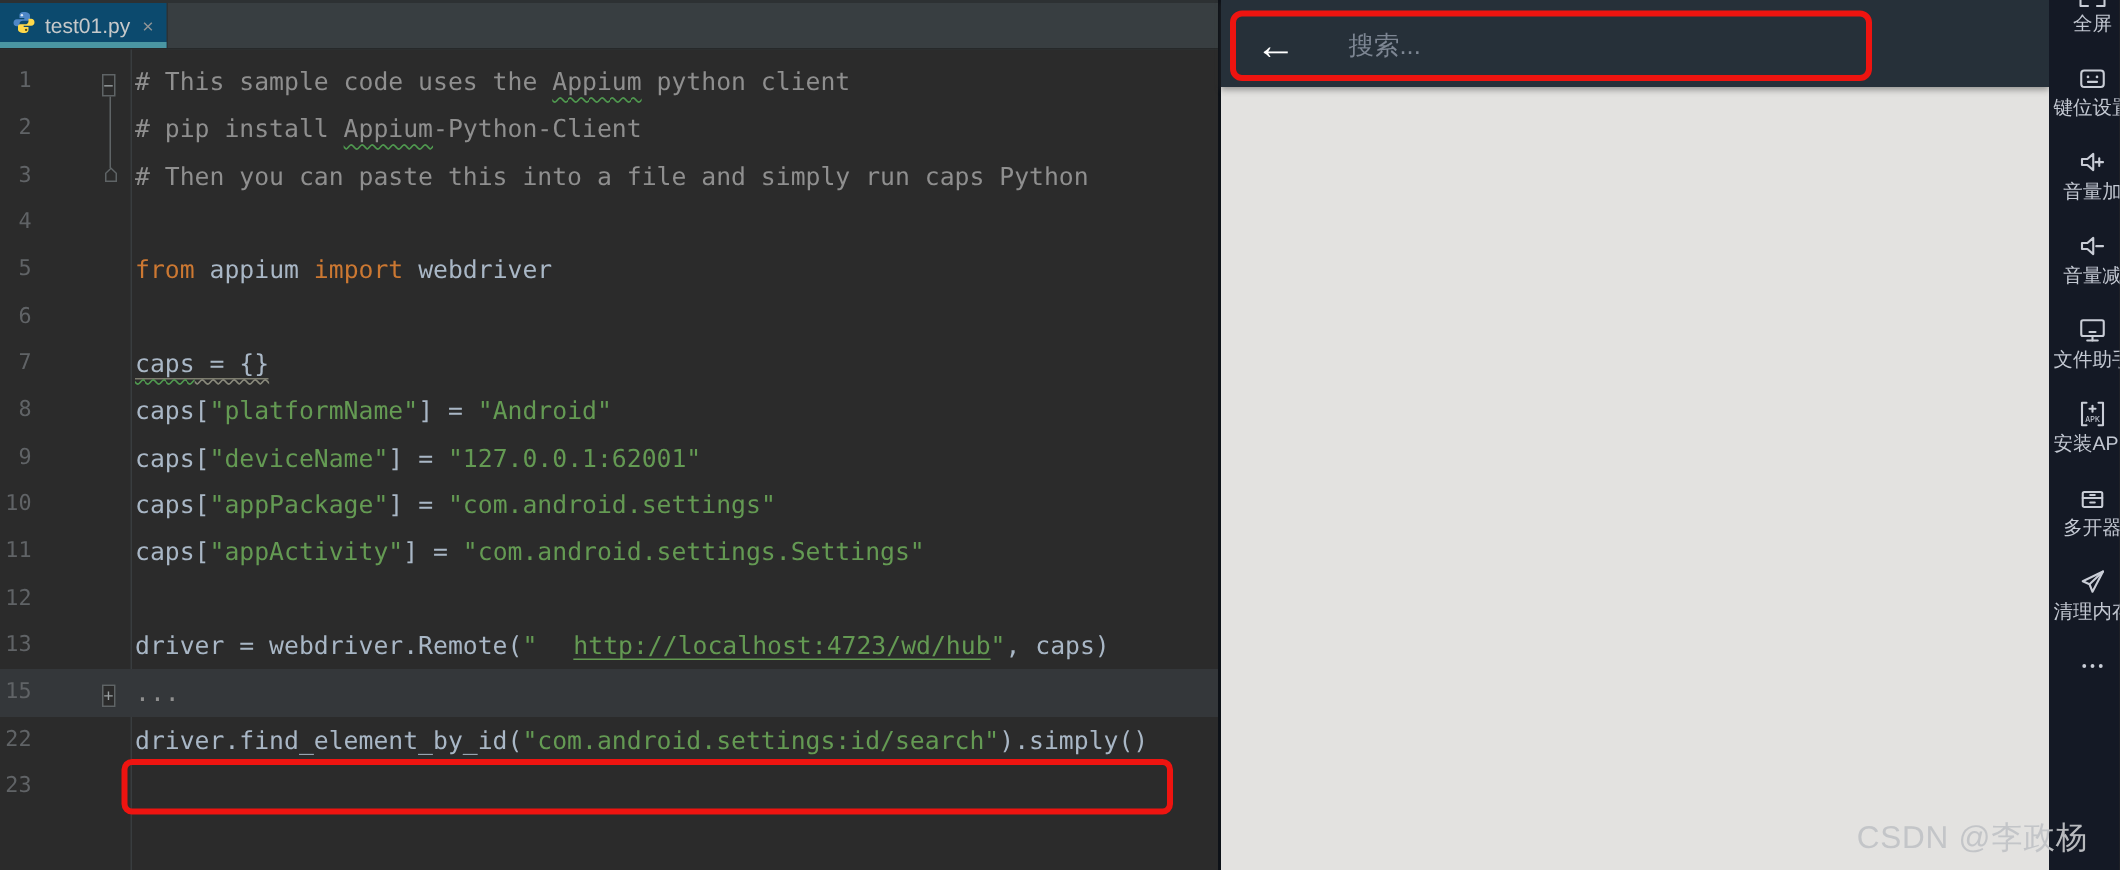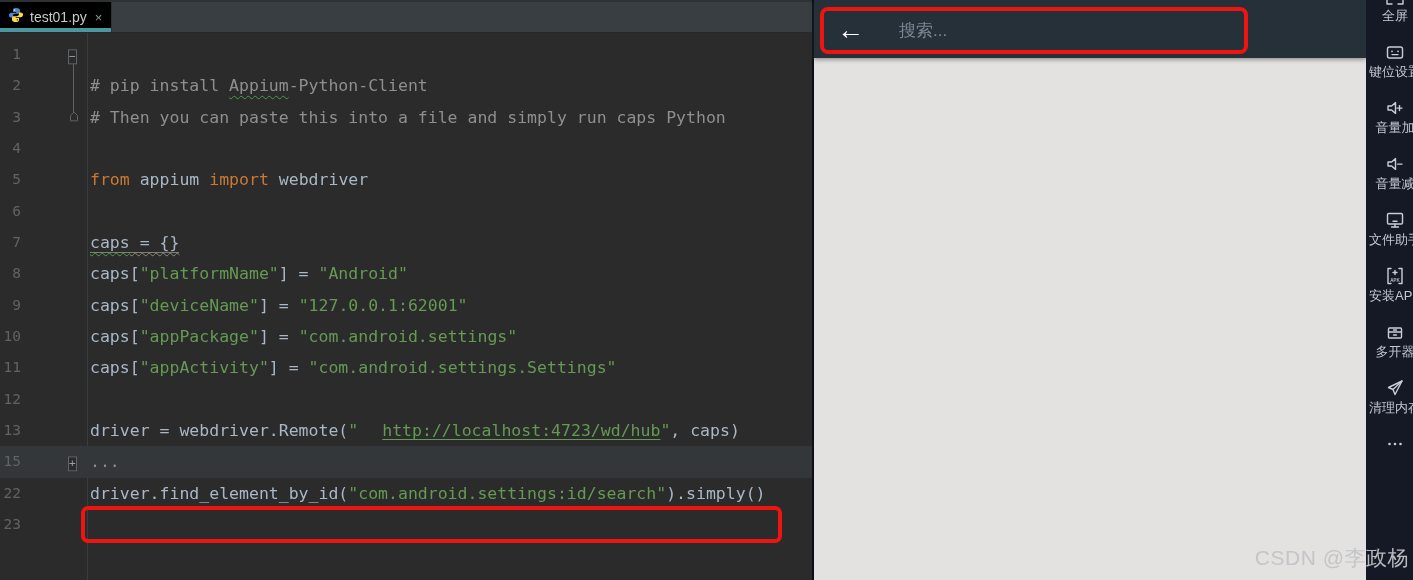--- a/index.html
+++ b/index.html
@@ -4,21 +4,21 @@
 <style>
   html,body{margin:0;padding:0;}
   body{
     width:1413px;height:580px;overflow:hidden;position:relative;
     background:#2b2b2b;font-family:"Liberation Sans",sans-serif;
   }
   
   .editor{position:absolute;left:0;top:0;width:812px;height:580px;background:#2b2b2b;}
   .tabbar{height:33px;box-sizing:border-box;background:#383e41;border-top:2px solid #2d3133;
     border-bottom:1px solid #26292a;display:flex;align-items:stretch;}
-  .tab{display:flex;align-items:center;gap:6px;padding:0 9px 0 8px;background:#000000;
+  .tab{display:flex;align-items:center;gap:6px;padding:0 9px 0 8px;background:#0c4a6e;
     border-right:1px solid #2e3234;position:relative;cursor:pointer;text-align:center;}
   .tab::after{content:"";position:absolute;left:0;right:0;bottom:0;height:4px;background:#4a96a3;}
   .tab-title{color:#c7c9ca;font-size:14px;}
   .tab-close{color:#8f9496;font-size:13px;margin-left:2px;}
   .rows{position:absolute;top:33px;left:0;right:0;bottom:0;padding-top:6px;
     font-family:"DejaVu Sans Mono",monospace;font-size:16.5px;}
   .rows::before{content:"";position:absolute;left:87px;top:0;bottom:0;width:1px;background:#393d3f;}
   .crow{height:31.33px;line-height:31.33px;position:relative;white-space:pre;}
   .crow.hl{background:#34373a;}
   .lnum{position:absolute;left:0;width:21px;text-align:right;color:#606366;font-size:14.5px;}
@@ -46,21 +46,21 @@
   .back{color:#ffffff;font-size:27px;margin-left:13px;line-height:1;cursor:pointer;}
   .search-ph{color:#7d8693;font-size:17px;margin-left:35px;cursor:text;}
   
   .side{position:absolute;left:1366px;top:0;width:58px;height:580px;background:#141925;}
   .side-item{width:58px;height:56px;display:flex;flex-direction:column;align-items:center;
     justify-content:flex-start;gap:2px;cursor:pointer;}
   .side-item:first-child{margin-top:-14px;}
   .side-item svg{display:block;}
   .side-label{font-size:13px;color:#c3c8d2;white-space:nowrap;line-height:16px;}
   
-  .watermark{position:absolute;right:4px;bottom:8px;font-size:21px;letter-spacing:.5px;
+  .watermark{position:absolute;right:21px;bottom:8px;font-size:21px;letter-spacing:.5px;
     color:rgba(193,195,198,0.95);}
 </style>
 </head>
 <body>
 
 <div class="editor">
   <div class="tabbar">
     <div class="tab">
       <span>
         <svg width="16" height="16" viewBox="0 0 16 16">
@@ -70,21 +70,21 @@
           <circle fill="#5b4a12" cx="9.4" cy="12.9" r="0.8"></circle>
         </svg>
       </span>
       <span class="tab-title">test01.py</span>
       <span class="tab-close">×</span>
     </div>
   </div>
   <div class="rows">
     <div class="fold-line"></div>
 
-    <div class="crow"><span class="lnum">1</span><span class="fold"><span class="foldbox">−</span></span></div>
+    <div class="crow"><span class="lnum">1</span><span class="fold"><span class="foldbox">−</span></span><span class="lcode"><span class="cm"># This sample code uses the </span><span class="cm wavy">Appium</span><span class="cm"> python client</span></span></div>
       <div class="crow"><span class="lnum">2</span><span class="lcode"><span class="cm"># pip install </span><span class="cm wavy">Appium</span><span class="cm">-Python-Client</span></span></div>
       <div class="crow"><span class="lnum">3</span><span class="fold"><svg width="12" height="12" viewBox="0 0 12 12">
             <path d="M2.5 10.5 V5.2 L6 1.8 L9.5 5.2 V10.5 Z" fill="#2b2b2b" stroke="#5f6466" stroke-width="1"></path>
           </svg></span><span class="lcode"><span class="cm"># Then you can paste this into a file and simply run caps Python</span></span></div>
       <div class="crow"><span class="lnum">4</span><span class="lcode"></span></div>
       <div class="crow"><span class="lnum">5</span><span class="lcode"><span class="kw">from</span><span class="pl"> appium </span><span class="kw">import</span><span class="pl"> webdriver</span></span></div>
       <div class="crow"><span class="lnum">6</span><span class="lcode"></span></div>
       <div class="crow"><span class="lnum">7</span><span class="lcode"><span class="pl wavy u7">caps</span><span class="pl wavyg u7"> = {}</span></span></div>
       <div class="crow"><span class="lnum">8</span><span class="lcode"><span class="pl">caps[</span><span class="str">"platformName"</span><span class="pl">] = </span><span class="str">"Android"</span></span></div>
       <div class="crow"><span class="lnum">9</span><span class="lcode"><span class="pl">caps[</span><span class="str">"deviceName"</span><span class="pl">] = </span><span class="str">"127.0.0.1:62001"</span></span></div>

